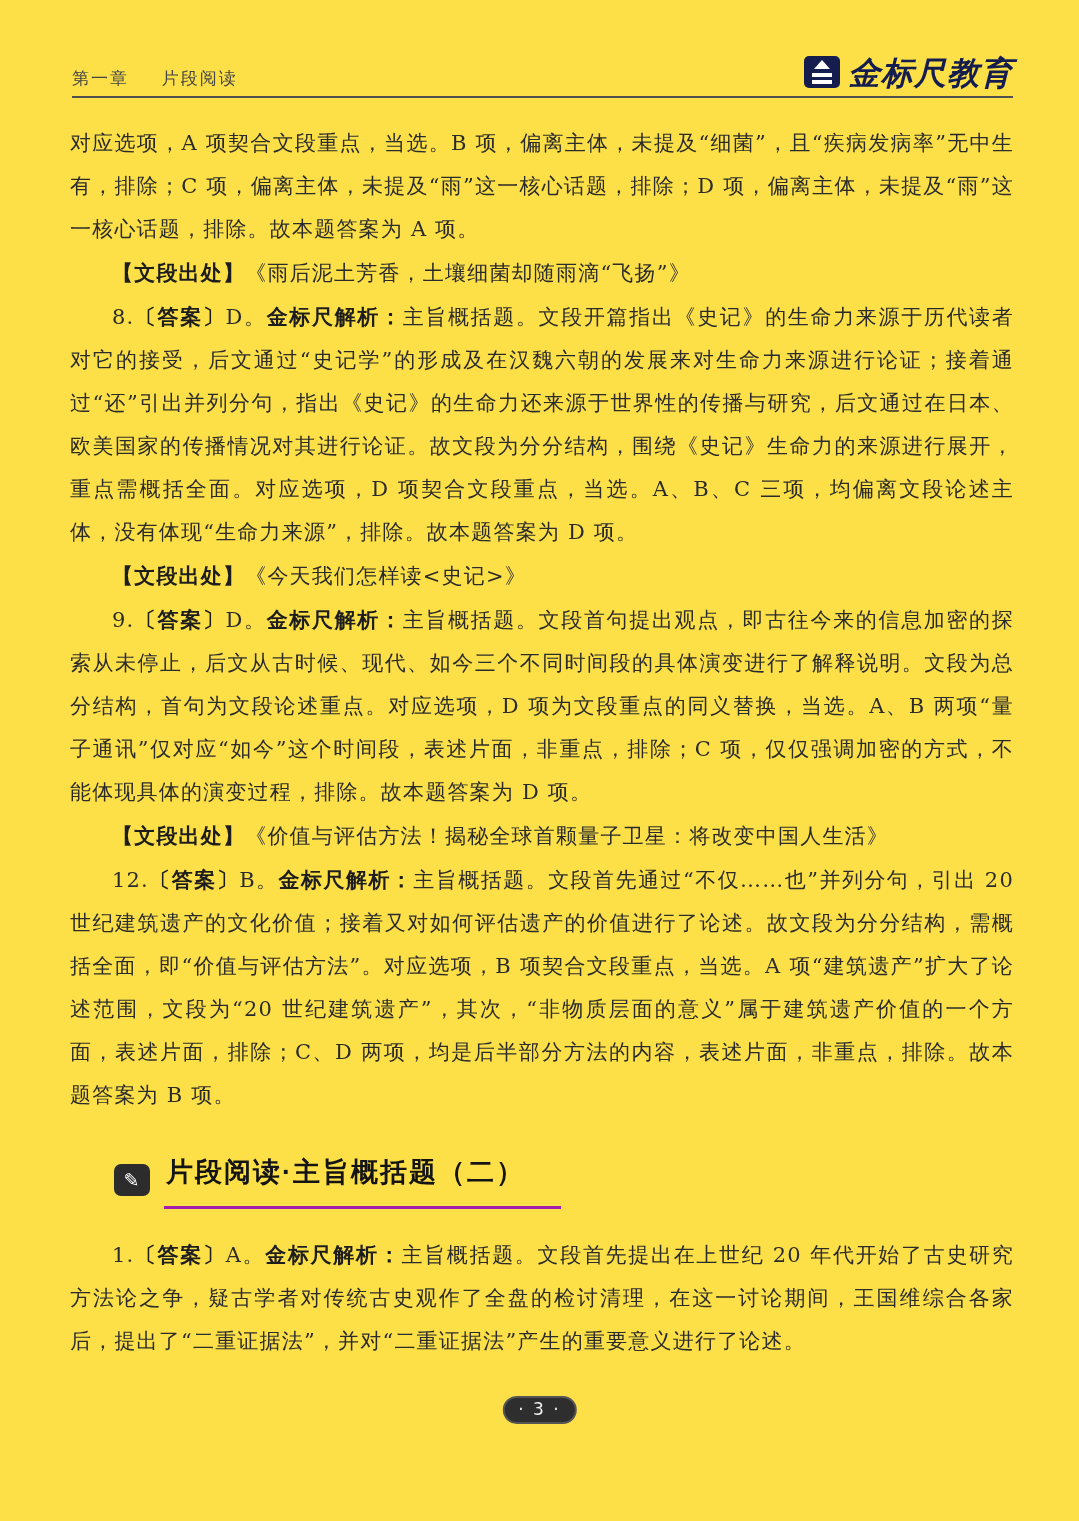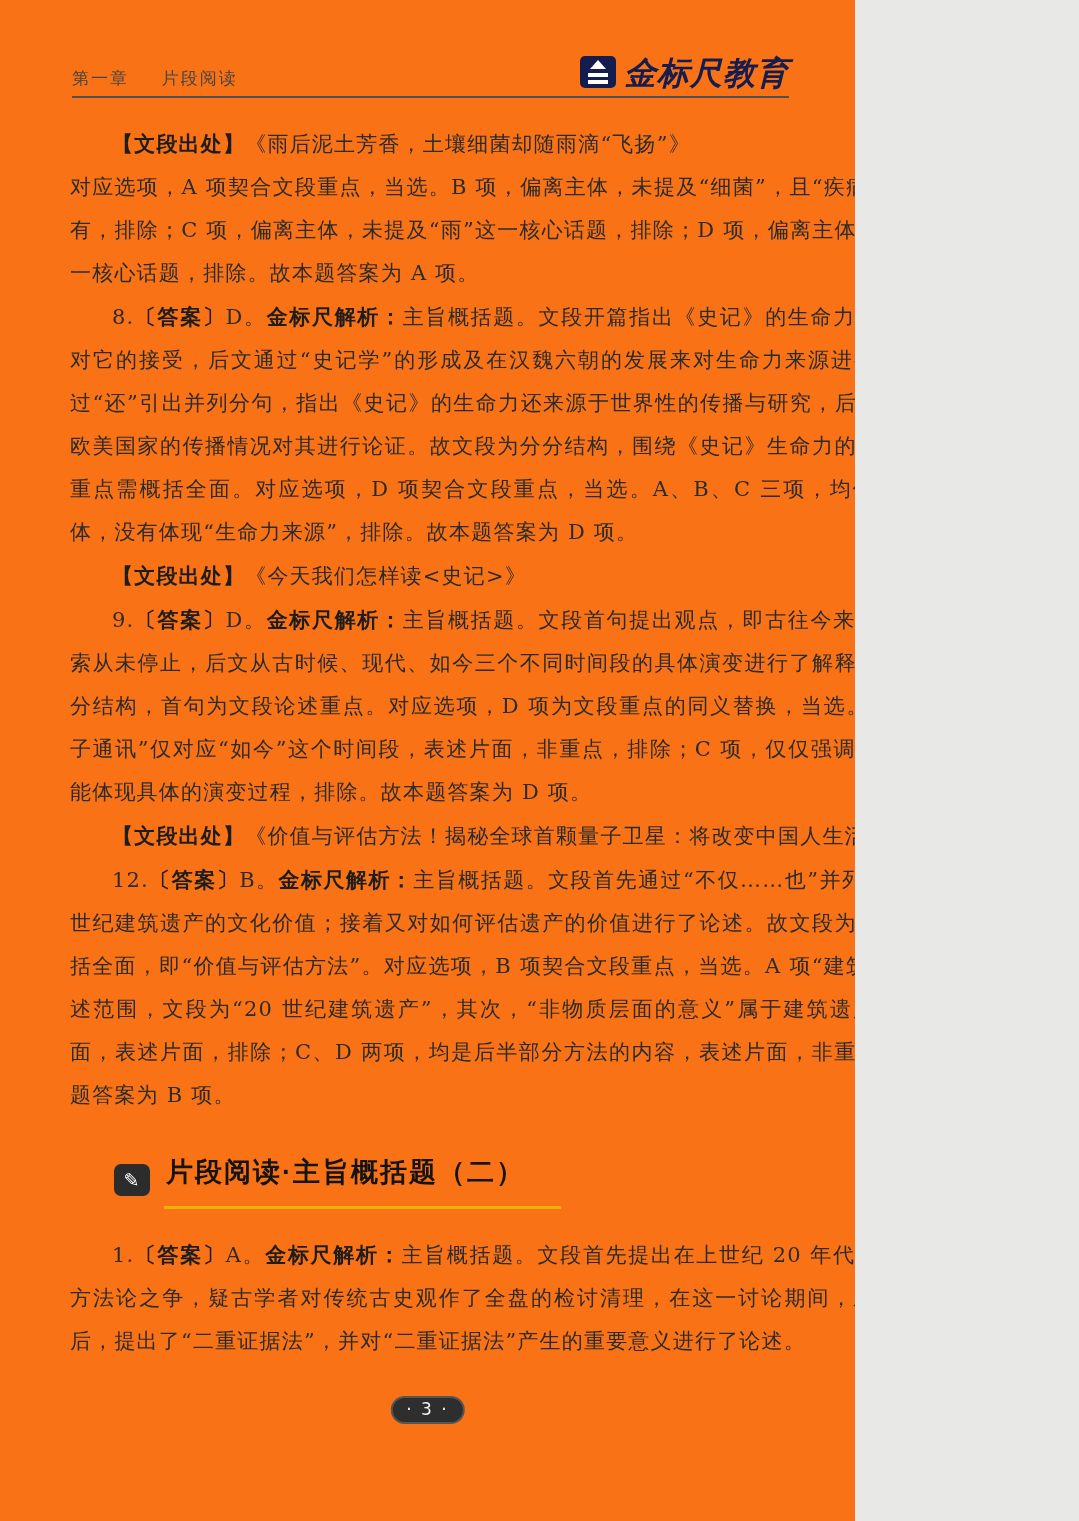--- a/index.html
+++ b/index.html
@@ -3,22 +3,22 @@
 <meta charset="utf-8">
 <style>
   html, body { margin: 0; padding: 0; }
   body {
     width: 1079px; height: 1521px;
     background: #e8e8e6;
     font-family: "DejaVu Serif", "Liberation Serif", serif;
   }
   .page {
     position: relative;
-    width: 855px; height: 1521px;
-    background: #f97316;
+    width: 1079px; height: 1521px;
+    background: #fde047;
     overflow: hidden;
     color: #262626;
   }
   
   .header {
     position: absolute; top: 52px; left: 72px; right: 66px;
     display: flex; justify-content: space-between; align-items: flex-end;
   }
   .header-left {
     font-family: "Liberation Sans", "DejaVu Sans", sans-serif;
@@ -61,21 +61,21 @@
     width: 36px; height: 32px;
     background: #2c2c2c; border-radius: 7px;
     color: #ffffff; font-size: 19px;
     display: flex; align-items: center; justify-content: center;
     font-family: "DejaVu Sans", sans-serif;
   }
   .heading-text {
     font-family: "Liberation Sans", "DejaVu Sans", sans-serif;
     font-weight: bold; font-size: 27px; color: #141414;
     letter-spacing: 2px;
-    border-bottom: 3px solid #eab308;
+    border-bottom: 3px solid #a21caf;
     padding: 0 36px 12px 2px;
   }
   
   .footer-pill {
     position: absolute; top: 1396px; left: 50%;
     transform: translateX(-50%);
     background: #2e2e2e; color: #f2f2f2;
     border: 2px solid #555;
     border-radius: 16px;
     padding: 1px 14px 3px 14px;
@@ -102,22 +102,22 @@
           <rect x="8" y="24" width="20" height="4" fill="#ffffff"></rect>
         </svg>
       </span>
       <span class="brand-text">金标尺教育</span>
     </div>
   </div>
 
   <div class="header-rule"></div>
 
   <div class="content">
+      <p class="para body"><span>对应选项，A 项契合文段重点，当选。B 项，偏离主体，未提及“细菌”，且“疾病发病率”无中生有，排除；C 项，偏离主体，未提及“雨”这一核心话题，排除；D 项，偏离主体，未提及“雨”这一核心话题，排除。故本题答案为 A 项。</span></p>
       <p class="para source"><span class="seg-bold">【文段出处】</span><span>《雨后泥土芳香，土壤细菌却随雨滴“飞扬”》</span></p>
-      <p class="para body"><span>对应选项，A 项契合文段重点，当选。B 项，偏离主体，未提及“细菌”，且“疾病发病率”无中生有，排除；C 项，偏离主体，未提及“雨”这一核心话题，排除；D 项，偏离主体，未提及“雨”这一核心话题，排除。故本题答案为 A 项。</span></p>
       <p class="para answer"><span>8.</span><span class="seg-bold">〔答案〕</span><span>D。</span><span class="seg-bold">金标尺解析：</span><span>主旨概括题。文段开篇指出《史记》的生命力来源于历代读者对它的接受，后文通过“史记学”的形成及在汉魏六朝的发展来对生命力来源进行论证；接着通过“还”引出并列分句，指出《史记》的生命力还来源于世界性的传播与研究，后文通过在日本、欧美国家的传播情况对其进行论证。故文段为分分结构，围绕《史记》生命力的来源进行展开，重点需概括全面。对应选项，D 项契合文段重点，当选。A、B、C 三项，均偏离文段论述主体，没有体现“生命力来源”，排除。故本题答案为 D 项。</span></p>
       <p class="para source"><span class="seg-bold">【文段出处】</span><span>《今天我们怎样读&lt;史记&gt;》</span></p>
       <p class="para answer"><span>9.</span><span class="seg-bold">〔答案〕</span><span>D。</span><span class="seg-bold">金标尺解析：</span><span>主旨概括题。文段首句提出观点，即古往今来的信息加密的探索从未停止，后文从古时候、现代、如今三个不同时间段的具体演变进行了解释说明。文段为总分结构，首句为文段论述重点。对应选项，D 项为文段重点的同义替换，当选。A、B 两项“量子通讯”仅对应“如今”这个时间段，表述片面，非重点，排除；C 项，仅仅强调加密的方式，不能体现具体的演变过程，排除。故本题答案为 D 项。</span></p>
       <p class="para source"><span class="seg-bold">【文段出处】</span><span>《价值与评估方法！揭秘全球首颗量子卫星：将改变中国人生活》</span></p>
       <p class="para answer"><span>12.</span><span class="seg-bold">〔答案〕</span><span>B。</span><span class="seg-bold">金标尺解析：</span><span>主旨概括题。文段首先通过“不仅……也”并列分句，引出 20 世纪建筑遗产的文化价值；接着又对如何评估遗产的价值进行了论述。故文段为分分结构，需概括全面，即“价值与评估方法”。对应选项，B 项契合文段重点，当选。A 项“建筑遗产”扩大了论述范围，文段为“20 世纪建筑遗产”，其次，“非物质层面的意义”属于建筑遗产价值的一个方面，表述片面，排除；C、D 两项，均是后半部分方法的内容，表述片面，非重点，排除。故本题答案为 B 项。</span></p>
       <div class="section-heading">
         <span class="heading-icon">✎</span>
         <span class="heading-text">片段阅读·主旨概括题（二）</span>
       </div>
       <p class="para answer"><span>1.</span><span class="seg-bold">〔答案〕</span><span>A。</span><span class="seg-bold">金标尺解析：</span><span>主旨概括题。文段首先提出在上世纪 20 年代开始了古史研究方法论之争，疑古学者对传统古史观作了全盘的检讨清理，在这一讨论期间，王国维综合各家后，提出了“二重证据法”，并对“二重证据法”产生的重要意义进行了论述。</span></p>

